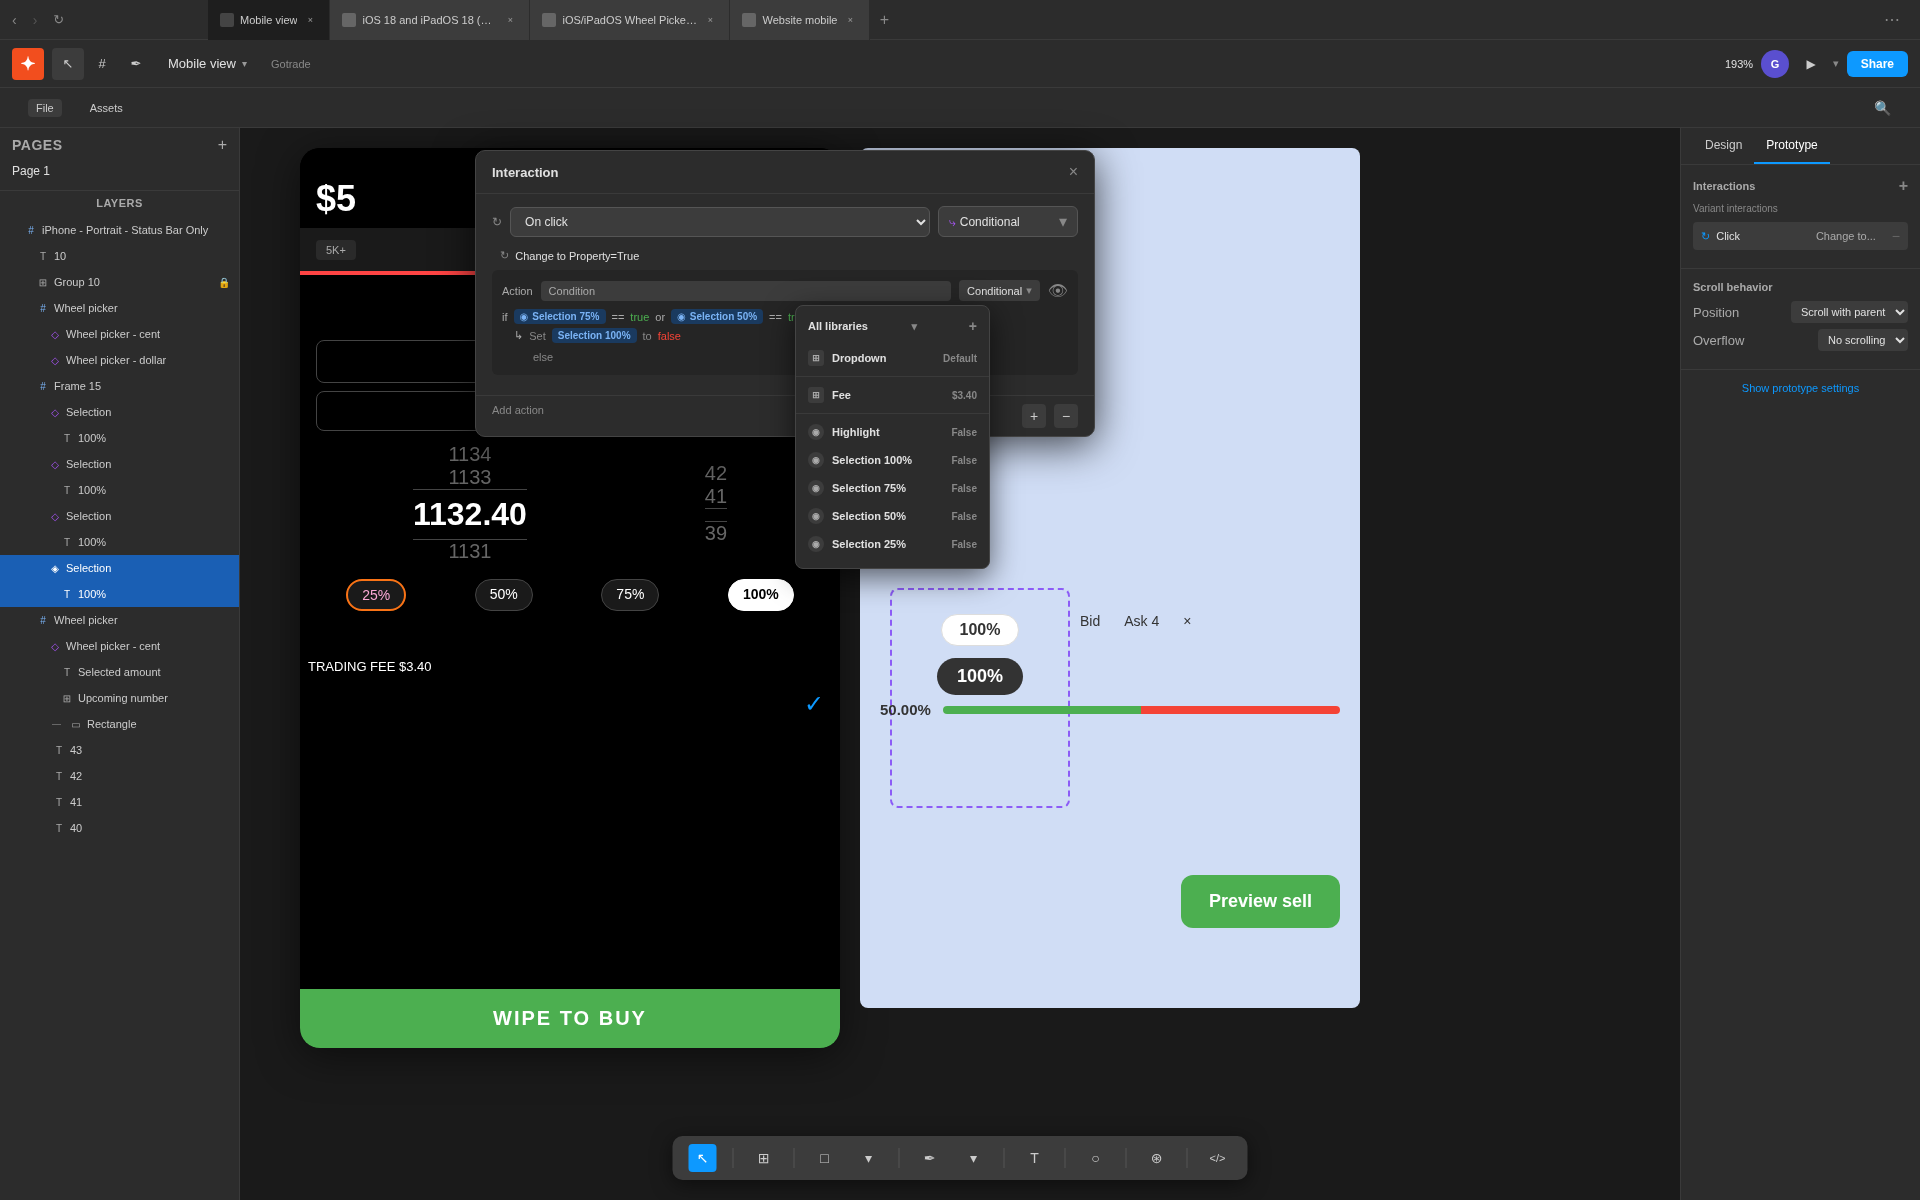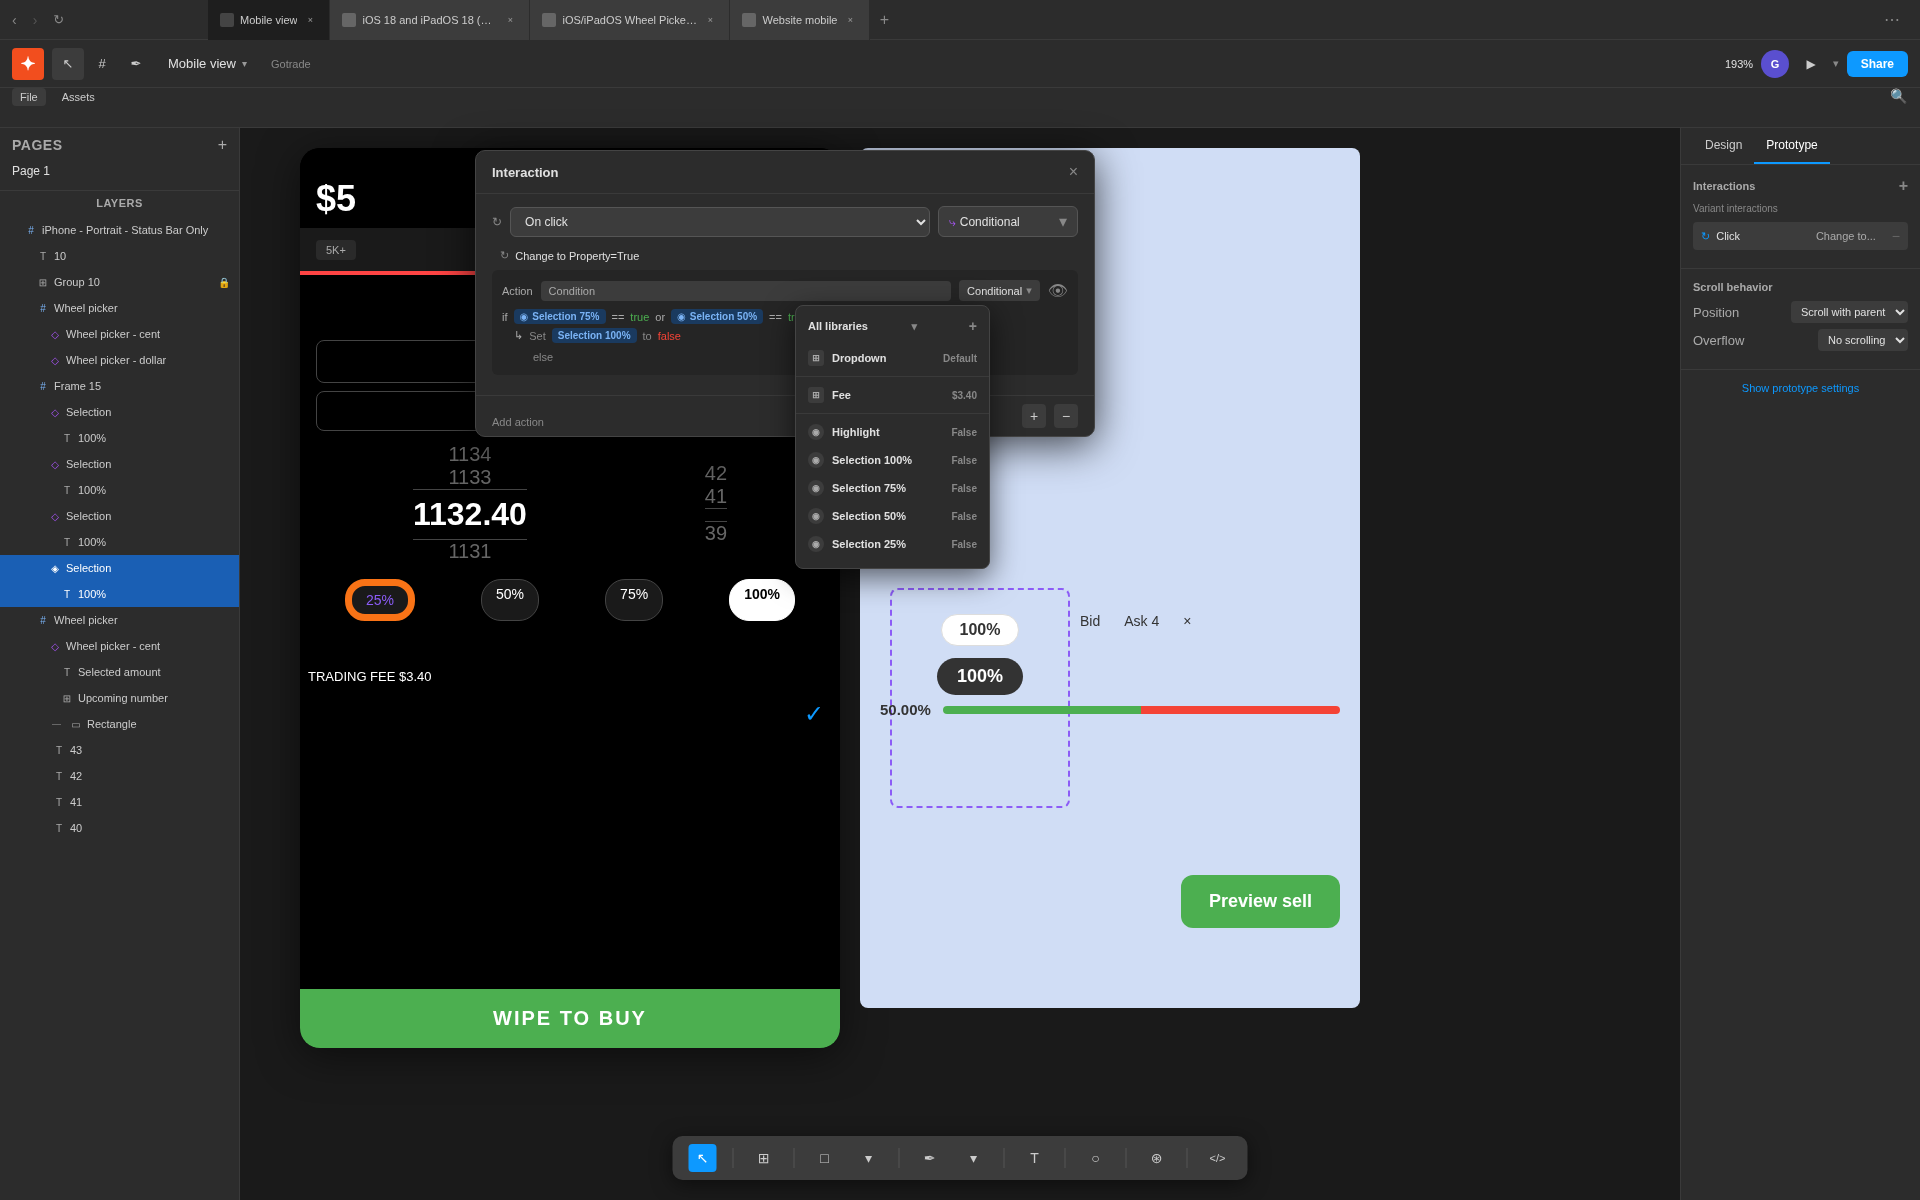--- a/index.html
+++ b/index.html
@@ -27,21 +27,21 @@
     .tool-btn { width: 32px; height: 32px; display: flex; align-items: center; justify-content: center; border-radius: 4px; color: #ccc; font-size: 13px; cursor: pointer; }
     .page-title-area { display: flex; align-items: center; gap: 6px; padding: 4px 8px; border-radius: 4px; cursor: pointer; }
     .page-title-arrow { font-size: 10px; color: #999; }
     .toolbar-spacer { flex: 1; }
     .toolbar-right { display: flex; align-items: center; gap: 8px; }
     .user-avatar { width: 28px; height: 28px; border-radius: 50%; background: #5a4fcf; display: flex; align-items: center; justify-content: center; font-size: 11px; font-weight: 600; cursor: pointer; }
     .play-btn { width: 28px; height: 28px; display: flex; align-items: center; justify-content: center; color: #ccc; font-size: 12px; cursor: pointer; }
     .share-btn { background: #0d99ff; color: #fff; border: none; padding: 6px 14px; border-radius: 6px; font-size: 12px; font-weight: 600; cursor: pointer; }
 
     
-    .secondary-toolbar { height: 40px; background: #2c2c2c; display: flex; align-items: flex-start; padding: 0 12px; gap: 8px; border-bottom: 1px solid #3a3a3a; }
+    .secondary-toolbar { height: 40px; background: #2c2c2c; display: flex; align-items: center; padding: 0 28px; gap: 20px; border-bottom: 1px solid #3a3a3a; }
     .stb-item { font-size: 11px; color: #ccc; padding: 3px 8px; border-radius: 4px; cursor: pointer; display: flex; align-items: center; gap: 4px; }
     .stb-item.active { background: #3c3c3c; }
 
     
     .main-content { display: flex; flex: 1; overflow: hidden; }
 
     
     .left-panel { width: 240px; background: #2c2c2c; border-right: 1px solid #3a3a3a; display: flex; flex-direction: column; flex-shrink: 0; }
     .layers-section { flex: 1; overflow-y: auto; padding: 4px 0; }
     .layer-item { display: flex; align-items: center; gap: 4px; padding: 3px 8px 3px 12px; font-size: 11px; color: #ccc; cursor: pointer; height: 26px; }
@@ -88,21 +88,21 @@
 
     
     .interaction-modal { position: absolute; top: 150px; left: 475px; width: 620px; background: #2c2c2c; border-radius: 10px; box-shadow: 0 8px 40px rgba(0,0,0,0.7); z-index: 200; border: 1px solid #444; }
     .modal-header { display: flex; align-items: center; justify-content: space-between; padding: 12px 16px; border-bottom: 1px solid #3a3a3a; }
     .modal-title { font-size: 13px; color: #e0e0e0; font-weight: 600; }
     .modal-close { color: #888; cursor: pointer; font-size: 16px; }
     .modal-body { padding: 12px 16px; }
     .modal-trigger-row { display: flex; align-items: center; gap: 8px; margin-bottom: 12px; }
     .trigger-icon { color: #888; font-size: 12px; }
     .trigger-select { background: #3c3c3c; border: 1px solid #555; color: #e0e0e0; font-size: 12px; padding: 6px 10px; border-radius: 6px; flex: 1; cursor: pointer; }
-    .modal-footer { padding: 8px 16px; display: flex; align-items: flex-end; gap: 8px; border-top: 1px solid #3a3a3a; }
+    .modal-footer { padding: 8px 16px; display: flex; align-items: flex-start; gap: 8px; border-top: 1px solid #3a3a3a; }
     .footer-btn { display: flex; align-items: center; justify-content: center; width: 24px; height: 24px; background: #3c3c3c; border-radius: 4px; cursor: pointer; color: #ccc; font-size: 14px; }
 
     
     .prop-dropdown { position: absolute; top: 305px; left: 795px; width: 195px; background: #2c2c2c; border-radius: 8px; box-shadow: 0 8px 30px rgba(0,0,0,0.6); z-index: 300; border: 1px solid #444; padding: 6px 0; font-weight: bold; }
     .pd-header { padding: 6px 12px; display: flex; align-items: center; justify-content: space-between; }
     .pd-section { padding: 4px 0; border-bottom: 1px solid #3a3a3a; }
     .pd-section:last-child { border-bottom: none; }
     .pd-item { display: flex; align-items: center; gap: 8px; padding: 6px 12px; font-size: 11px; color: #e0e0e0; cursor: pointer; }
     .pd-item-icon { width: 16px; height: 16px; background: #3c3c3c; border-radius: 3px; display: flex; align-items: center; justify-content: center; font-size: 9px; color: #aaa; flex-shrink: 0; }
     .pd-item-name { flex: 1; }
@@ -368,21 +368,21 @@
               </div>
               <div style="text-align:center;">
                 <div style="font-size:20px;color:#666;">42</div>
                 <div style="font-size:20px;color:#666;">41</div>
                 <div style="font-size:32px;font-weight:800;color:#fff;border-top:1px solid #444;border-bottom:1px solid #444;padding:6px 0;"> </div>
                 <div style="font-size:20px;color:#666;">39</div>
               </div>
             </div>
 
             <div style="display:flex;gap:8px;padding:8px 16px;justify-content:space-around;">
-              <div style="background:#1a1a1a;border:7px solid #f97316;border-radius:20px;padding:6px 14px;font-size:14px;color:#8b5cf6;cursor:pointer;">25%</div>
+              <div style="background:#1a1a1a;border:2px solid #f97316;border-radius:20px;padding:6px 14px;font-size:14px;color:#f9a8d4;cursor:pointer;">25%</div>
               <div style="background:#1a1a1a;border:1px solid #444;border-radius:20px;padding:6px 14px;font-size:14px;color:#fff;cursor:pointer;">50%</div>
               <div style="background:#1a1a1a;border:1px solid #444;border-radius:20px;padding:6px 14px;font-size:14px;color:#fff;cursor:pointer;">75%</div>
               <div style="background:#fff;border:1px solid #fff;border-radius:20px;padding:6px 14px;font-size:14px;color:#000;cursor:pointer;font-weight:700;">100%</div>
             </div>
 
             <div style="padding:8px 8px;display:flex;align-items:center;justify-content:space-between;margin-top:32px;">
               <span style="font-size:13px;color:#fff;">TRADING FEE $3.40</span>
             </div>
 
             <div style="padding:8px 16px;display:flex;align-items:center;justify-content:flex-end;">

